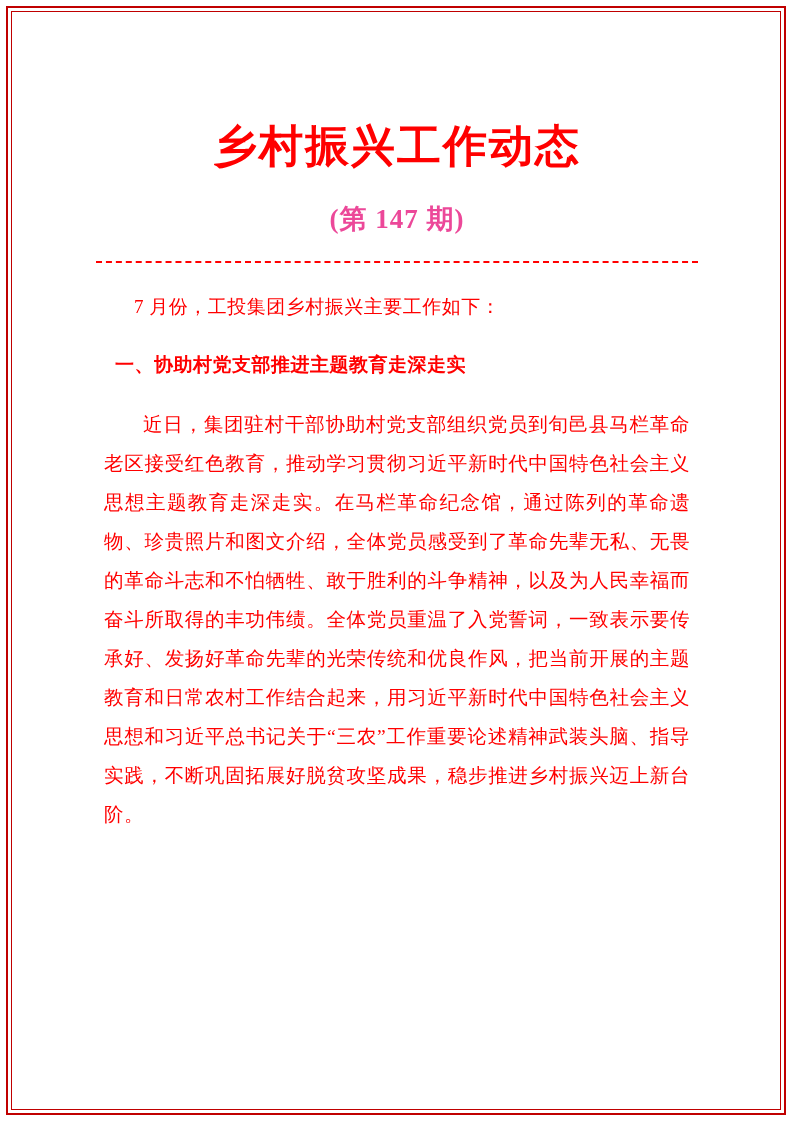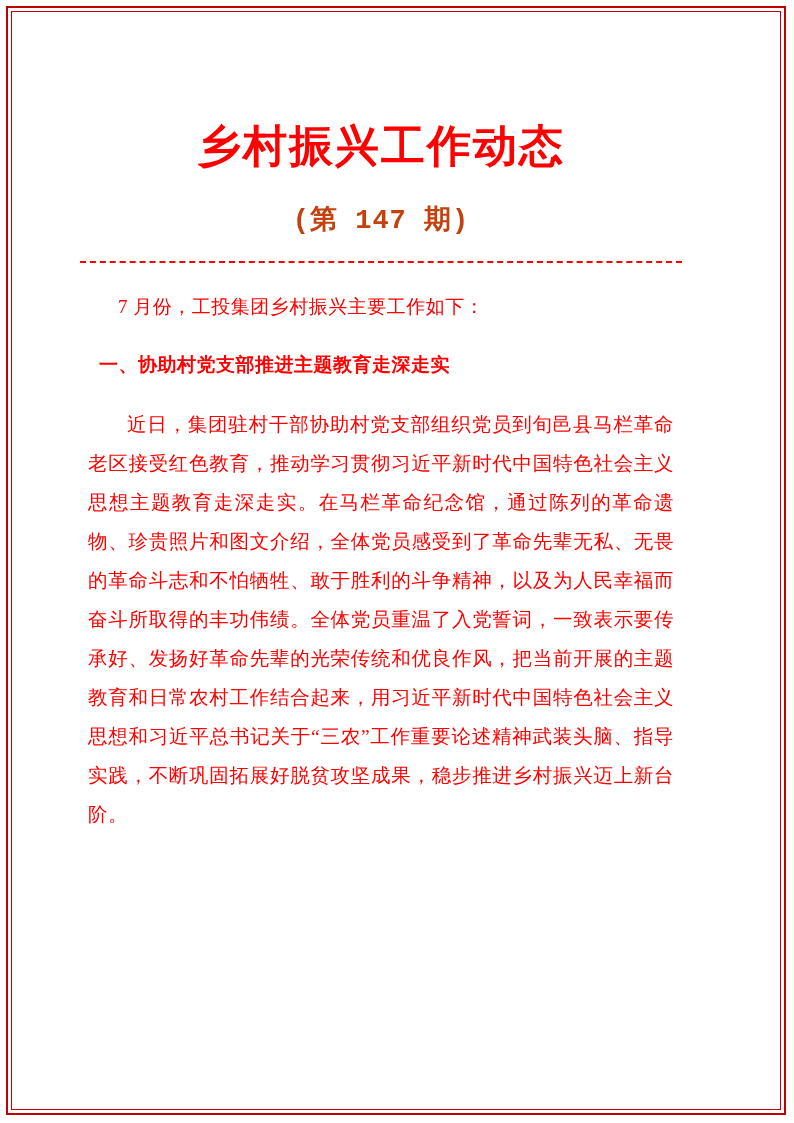--- a/index.html
+++ b/index.html
@@ -27,38 +27,38 @@
     position: absolute;
     left: 11px;
     top: 11px;
     width: 770px;
     height: 1099px;
     border: 1px solid #c00000;
     box-sizing: border-box;
   }
   .content {
     position: absolute;
-    left: 80px;
+    left: 96px;
     top: 120px;
     width: 602px;
   }
   .doc-title {
     text-align: center;
     color: #ff0000;
     font-family: "Liberation Sans", "DejaVu Sans", sans-serif;
     font-weight: bold;
     font-size: 44px;
     letter-spacing: 2px;
     line-height: 1.2;
     margin: 0 0 28px 0;
   }
   .doc-issue {
     text-align: center;
-    color: #c2410c;
-    font-family: Liberation Mono, monospace;
+    color: #ec4899;
+    font-family: Liberation Serif, serif;
     font-weight: bold;
     font-size: 27px;
     letter-spacing: 1px;
     margin: 0 0 24px 0;
   }
   .red-rule {
     border: 0;
     border-top: 2px dashed #ff0000;
     margin: 0 0 26px 0;
     height: 0;

